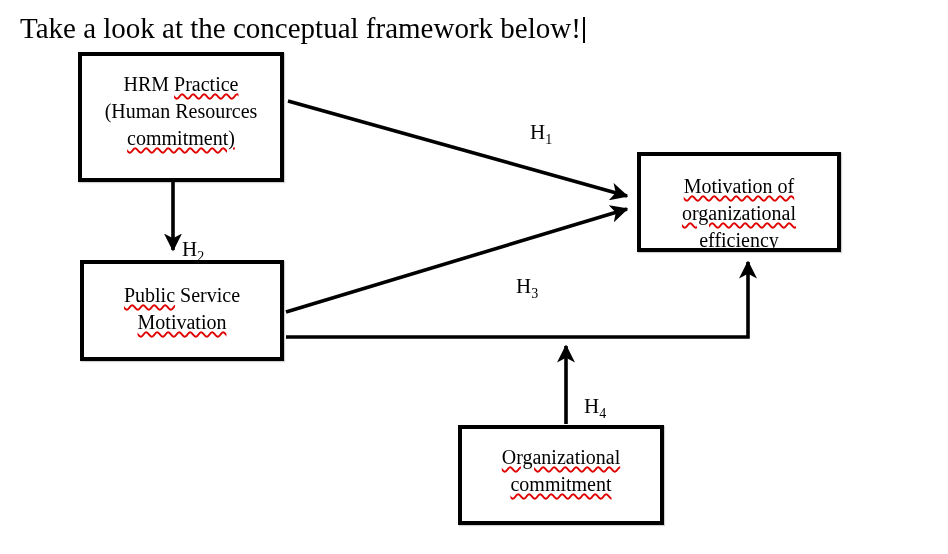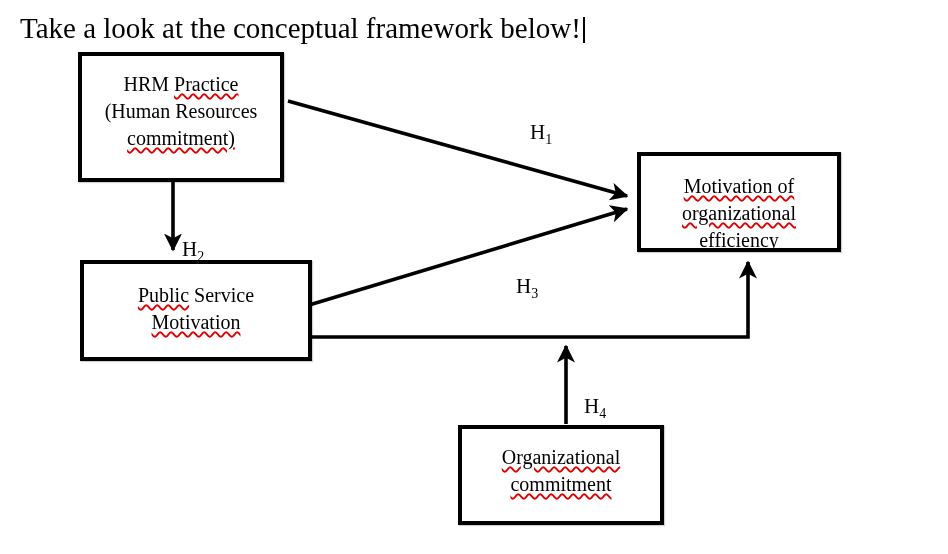--- a/index.html
+++ b/index.html
@@ -43,21 +43,21 @@
     position:absolute;
     border:4px solid var(--line);
     background:var(--background);
     text-align:center;
     font-size:20px;line-height:27px;
     overflow:hidden;
     box-shadow:1px 1px 1px rgba(0,0,0,0.18);
   }
   .box .tline{white-space:pre-wrap;}
   .box-hrm{left:78px;top:52px;width:206px;height:130px;padding-top:15px;}
-  .box-psm{left:80px;top:260px;width:232px;height:101px;padding-top:18px;}
+  .box-psm{left:80px;top:260px;width:204px;height:101px;padding-top:18px;}
   .box-perception{left:637px;top:152px;width:204px;height:100px;padding-top:17px;}
   .box-commitment{left:458px;top:425px;width:206px;height:100px;padding-top:15px;}
   .wavy{
     text-decoration-line:underline;
     text-decoration-style:wavy;
     text-decoration-color:var(--spellcheck-underline);
     text-decoration-thickness:2px;
     text-underline-offset:2px;
   }
   .hlabel{

